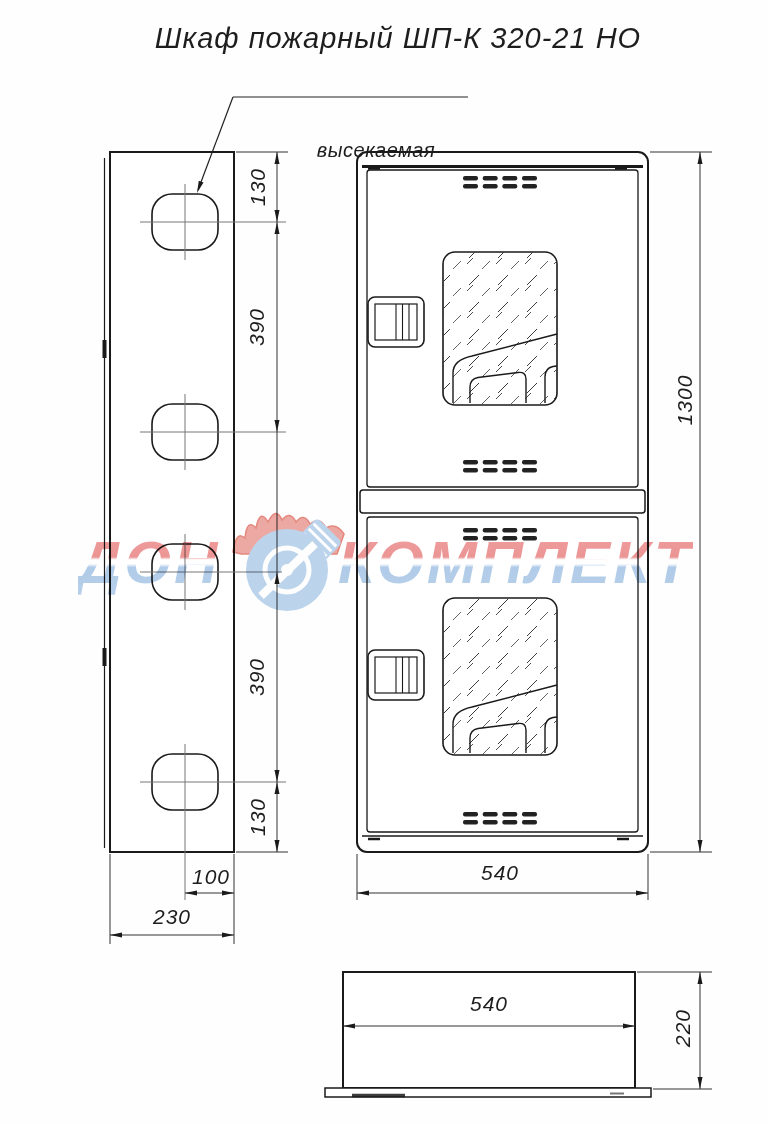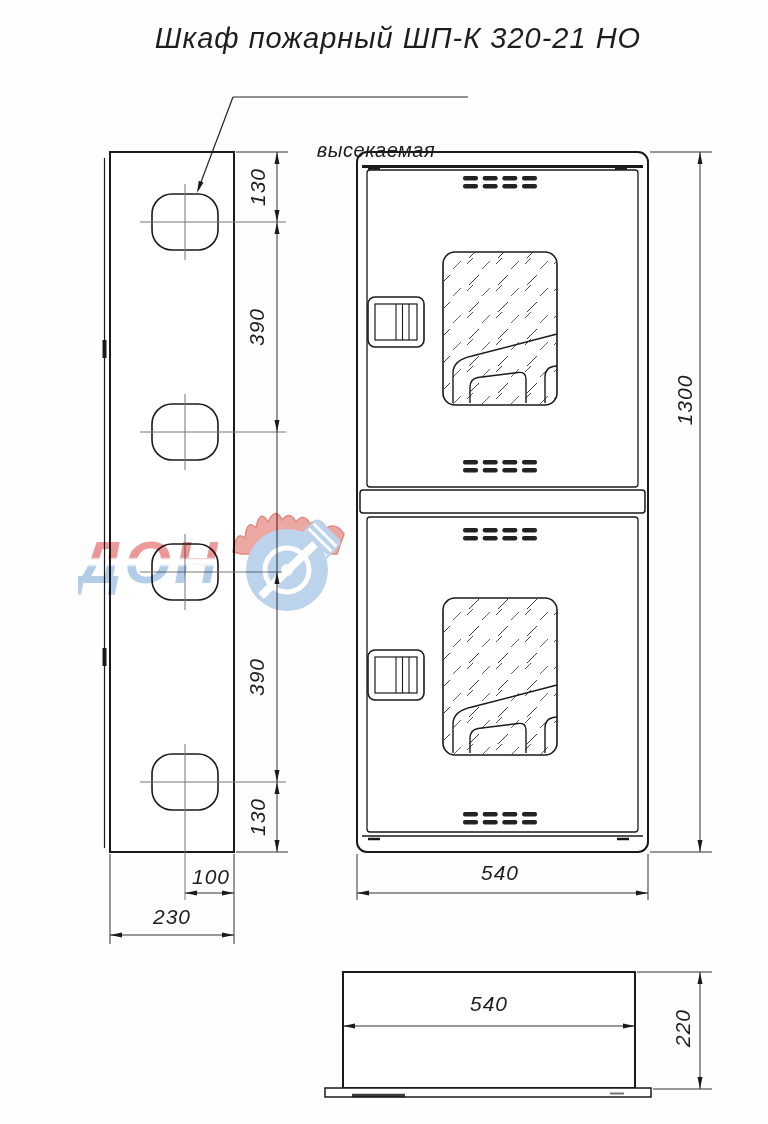--- a/index.html
+++ b/index.html
@@ -216,20 +216,21 @@
         <rect x="82" y="22" width="27" height="36" rx="5" fill="#aecbe9"></rect>
         <line x1="88" y1="24" x2="88" y2="56" stroke="#fff" stroke-width="3"></line>
         <line x1="95" y1="24" x2="95" y2="56" stroke="#fff" stroke-width="3"></line>
         <line x1="102" y1="24" x2="102" y2="56" stroke="#fff" stroke-width="3"></line>
       </g>
       <circle cx="62" cy="70" r="41" fill="#aecbe9"></circle>
       <circle cx="62" cy="70" r="22" fill="none" stroke="#fff" stroke-width="5"></circle>
       <line x1="36" y1="96" x2="90" y2="44" stroke="#fff" stroke-width="8"></line>
       <circle cx="62" cy="70" r="6" fill="#fff"></circle>
     </svg>
+    <span class="wm-word wm-right">КОМПЛЕКТ</span>
   </div>
 
   <div class="lbl title" style="left:354px;top:38px;margin-left:44px;">Шкаф пожарный ШП-К 320-21 НО</div>
   <div class="lbl note" style="left:376px;top:113px;margin-top:37px;">высекаемая</div>
 
   <div class="lbl dim rot" style="left:257px;top:187px;">130</div>
   <div class="lbl dim rot" style="left:256px;top:327px;">390</div>
   <div class="lbl dim rot" style="left:256px;top:677px;">390</div>
   <div class="lbl dim rot" style="left:257px;top:817px;">130</div>
   <div class="lbl dim" style="left:211px;top:876px;">100</div>

